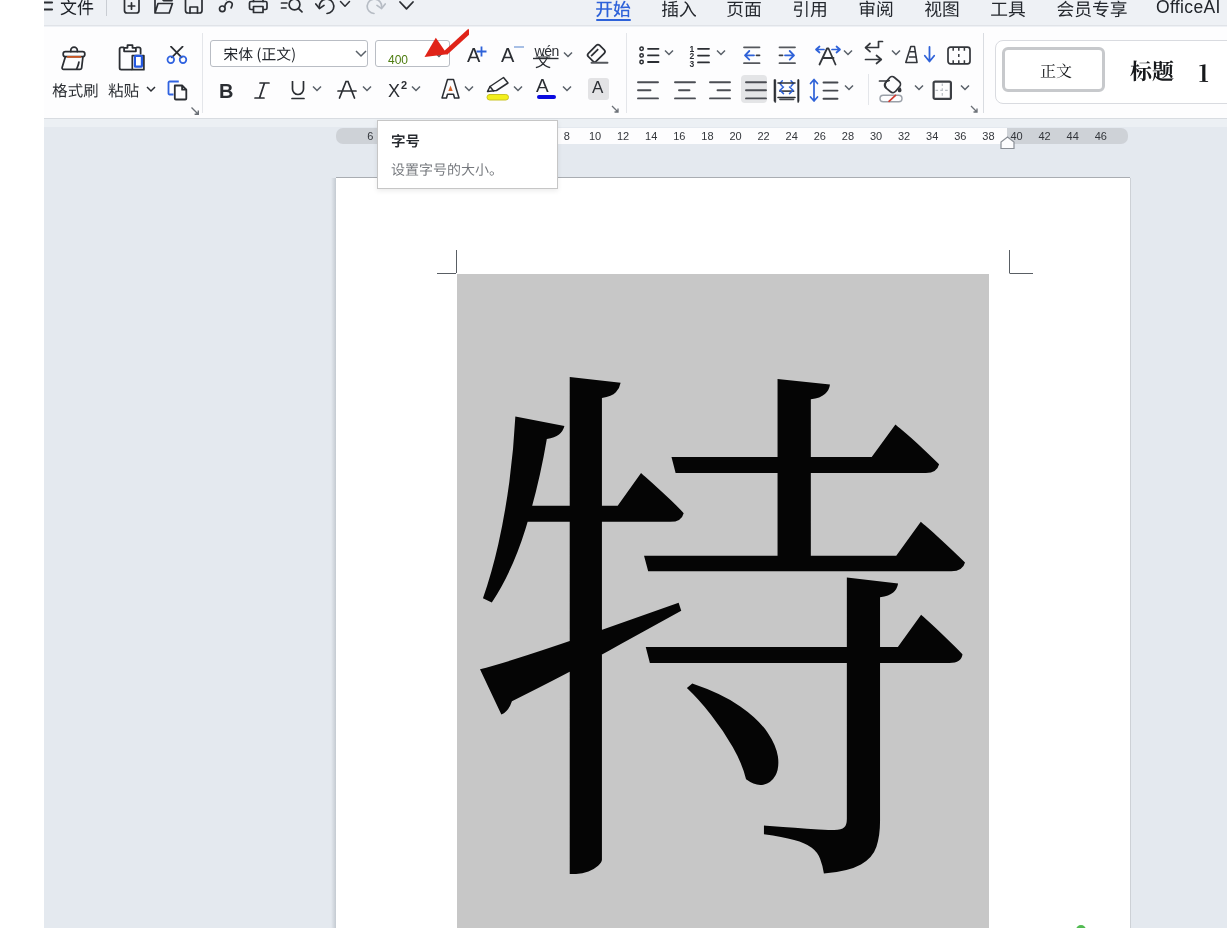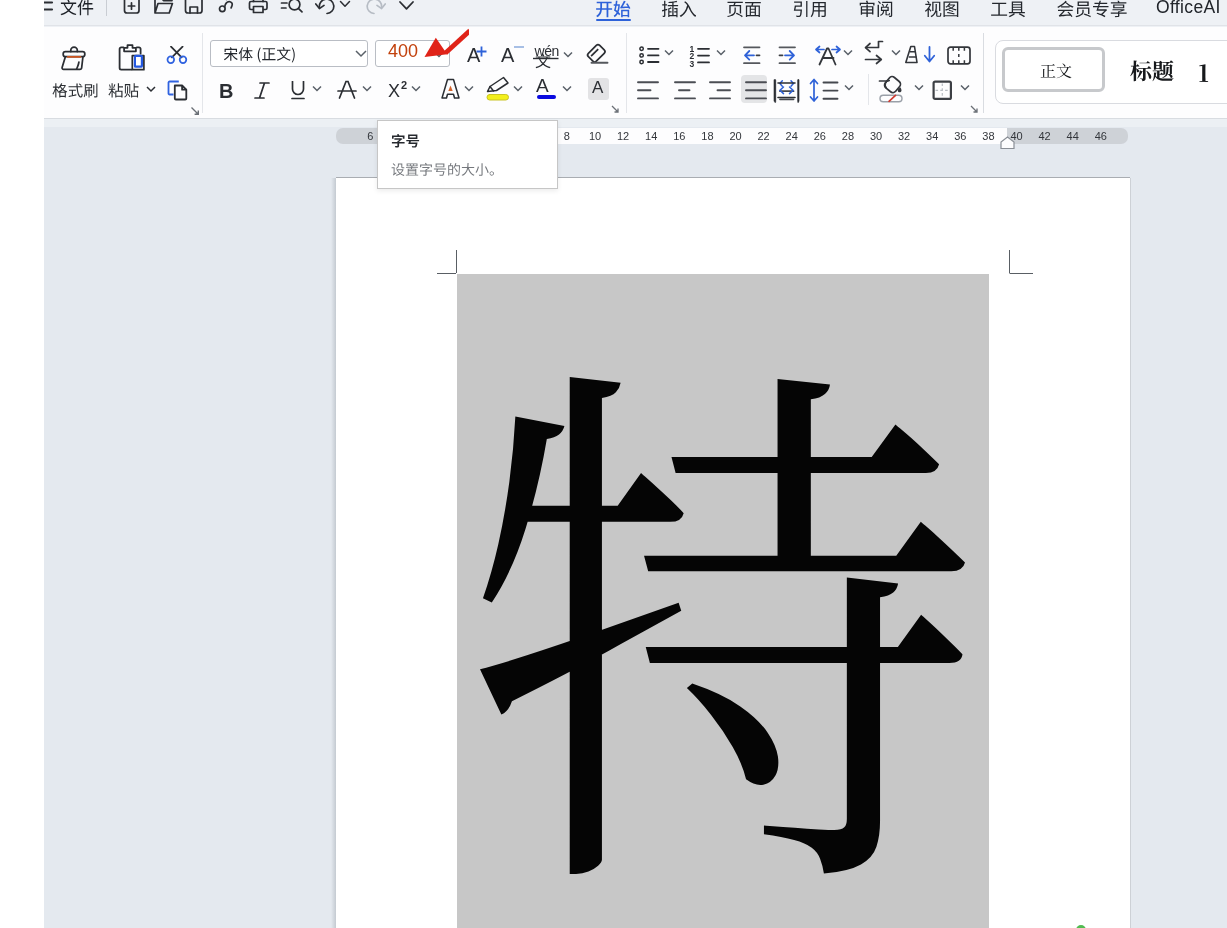--- a/index.html
+++ b/index.html
@@ -102,21 +102,21 @@
     </svg>
 <div style="position:absolute;left:158px;top:33px;width:1px;height:80px;background:#e4e6ea"></div>
 <div style="position:absolute;left:166px;top:40px;width:158px;height:27px;background:#fff;border:1px solid #b9bdc4;border-radius:3px"></div>
 <svg style="position:absolute;left:179.0px;top:44.2px;" width="74" height="20" viewBox="0 -15.8 74 20.2">
       <path fill="#23272d" d="M1.1 -6.6H13.9V-5.5H1.1ZM6.9 -9.0H8.1V1.2H6.9ZM6.3 -6.1 7.3 -5.8Q6.6 -4.5 5.7 -3.3Q4.7 -2.1 3.6 -1.1Q2.5 -0.1 1.3 0.5Q1.2 0.4 1.1 0.2Q1 0.1 0.8 -0.1Q0.7 -0.3 0.5 -0.4Q1.4 -0.8 2.2 -1.4Q3 -2 3.8 -2.8Q4.6 -3.6 5.2 -4.4Q5.9 -5.3 6.3 -6.1ZM8.6 -6.1Q9.1 -5.2 9.7 -4.4Q10.4 -3.6 11.2 -2.9Q12 -2.1 12.8 -1.6Q13.7 -1 14.5 -0.6Q14.4 -0.4 14.2 -0.3Q14 -0.1 13.9 0.1Q13.8 0.3 13.7 0.4Q12.8 -0 12 -0.7Q11.1 -1.4 10.3 -2.2Q9.5 -3 8.9 -3.9Q8.2 -4.7 7.7 -5.7ZM1.2 -10.9H13.8V-7.7H12.6V-9.8H2.4V-7.7H1.2ZM6.5 -12.3 7.6 -12.6Q7.9 -12.2 8.2 -11.6Q8.4 -11 8.6 -10.6L7.4 -10.3Q7.3 -10.7 7 -11.2Q6.8 -11.8 6.5 -12.3ZM18.8 -12.5 19.8 -12.2Q19.4 -11 18.8 -9.7Q18.2 -8.5 17.5 -7.4Q16.9 -6.3 16.1 -5.4Q16.1 -5.6 15.9 -5.8Q15.8 -6 15.7 -6.2Q15.6 -6.4 15.5 -6.6Q16.1 -7.3 16.7 -8.3Q17.4 -9.2 17.9 -10.3Q18.4 -11.4 18.8 -12.5ZM17.4 -8.7 18.5 -9.7 18.5 -9.7V1.2H17.4ZM23.7 -12.6H24.8V1.1H23.7ZM19.5 -9.6H29.3V-8.5H19.5ZM21.2 -2.6H27.2V-1.6H21.2ZM25.3 -9.0Q25.8 -7.7 26.4 -6.4Q27.1 -5 27.9 -3.9Q28.7 -2.8 29.6 -2.1Q29.4 -2 29.1 -1.7Q28.9 -1.5 28.7 -1.3Q27.9 -2.1 27.1 -3.3Q26.3 -4.5 25.6 -5.9Q24.9 -7.3 24.5 -8.8ZM23.2 -9.1 24.1 -8.8Q23.6 -7.3 22.9 -5.9Q22.2 -4.4 21.4 -3.2Q20.6 -2 19.7 -1.2Q19.6 -1.4 19.5 -1.5Q19.3 -1.7 19.2 -1.8Q19 -2 18.9 -2.1Q19.8 -2.8 20.6 -3.9Q21.4 -5 22.1 -6.4Q22.8 -7.7 23.2 -9.1ZM36.9 2.9Q35.9 1.3 35.3 -0.6Q34.7 -2.5 34.7 -4.7Q34.7 -6.9 35.3 -8.7Q35.9 -10.6 36.9 -12.3L37.8 -11.9Q36.8 -10.3 36.4 -8.4Q35.9 -6.6 35.9 -4.7Q35.9 -2.7 36.4 -0.9Q36.8 1 37.8 2.6ZM39.8 -11.5H52.2V-10.4H39.8ZM46.3 -6.4H51.6V-5.3H46.3ZM39.2 -0.6H52.7V0.5H39.2ZM45.7 -11.1H46.9V-0.0H45.7ZM41.3 -7.6H42.4V0.0H41.3ZM64.3 -9.4 65.5 -9.1Q64.5 -6.4 63 -4.4Q61.5 -2.4 59.5 -1.1Q57.4 0.3 54.7 1.2Q54.6 1 54.5 0.8Q54.4 0.6 54.2 0.4Q54.1 0.2 54 0.1Q56.7 -0.7 58.7 -1.9Q60.7 -3.2 62.1 -5.0Q63.4 -6.9 64.3 -9.4ZM57.5 -9.4Q58.3 -7.1 59.8 -5.2Q61.2 -3.3 63.3 -1.9Q65.3 -0.6 67.9 0.1Q67.8 0.2 67.7 0.4Q67.5 0.6 67.4 0.7Q67.3 0.9 67.2 1.1Q64.5 0.4 62.4 -1.1Q60.4 -2.5 58.9 -4.5Q57.4 -6.5 56.4 -9.1ZM54.2 -10.0H67.7V-8.9H54.2ZM59.8 -12.3 60.9 -12.7Q61.3 -12.2 61.6 -11.5Q62 -10.9 62.1 -10.4L60.9 -10.0Q60.8 -10.5 60.4 -11.1Q60.1 -11.8 59.8 -12.3ZM69.9 2.9 69.1 2.6Q70 1 70.5 -0.9Q71 -2.7 71 -4.7Q71 -6.6 70.5 -8.4Q70 -10.3 69.1 -11.9L69.9 -12.3Q71 -10.6 71.5 -8.7Q72.1 -6.9 72.1 -4.7Q72.1 -2.5 71.5 -0.6Q71 1.3 69.9 2.9Z"></path>
     </svg>
 <svg style="position:absolute;left:310px;top:49px" width="14" height="10" viewBox="0 0 14 10" fill="none" stroke="#596068" stroke-width="1.5">
       <path d="M2,2 l5,5 5,-5"></path>
     </svg>
 <div style="position:absolute;left:331px;top:40px;width:75px;height:27px;background:#fff;border:1px solid #b9bdc4;border-radius:3px"></div>
-<span style="position:absolute;left:344px;top:42px;font-size:18px;color:#c2410c">400</span>
+<span style="position:absolute;left:344px;top:54px;font-size:12px;color:#4d7c0f">400</span>
 <svg style="position:absolute;left:389px;top:51px" width="12" height="9" viewBox="0 0 12 9" fill="none" stroke="#596068" stroke-width="1.5">
       <path d="M2,1.5 l4,4 4,-4"></path>
     </svg>
 <svg style="position:absolute;left:375px;top:26px" width="50" height="36" viewBox="0 0 50 36">
 <path d="M51,4.5 L26.5,27" stroke="#e02318" stroke-width="4.8" fill="none"></path>
 <path d="M5.5,31 L16.8,11.8 L28.2,28.2 z" fill="#e02318"></path>
 </svg>
 <span style="position:absolute;left:423px;top:44px;font-size:20px;color:#2b2e33">A</span>
 <svg style="position:absolute;left:430.5px;top:44.5px" width="13" height="13" viewBox="0 0 13 13" fill="none" stroke="#2e62d9" stroke-width="1.8">
       <path d="M1.5,6.5 h10 M6.5,1.5 v10"></path>

